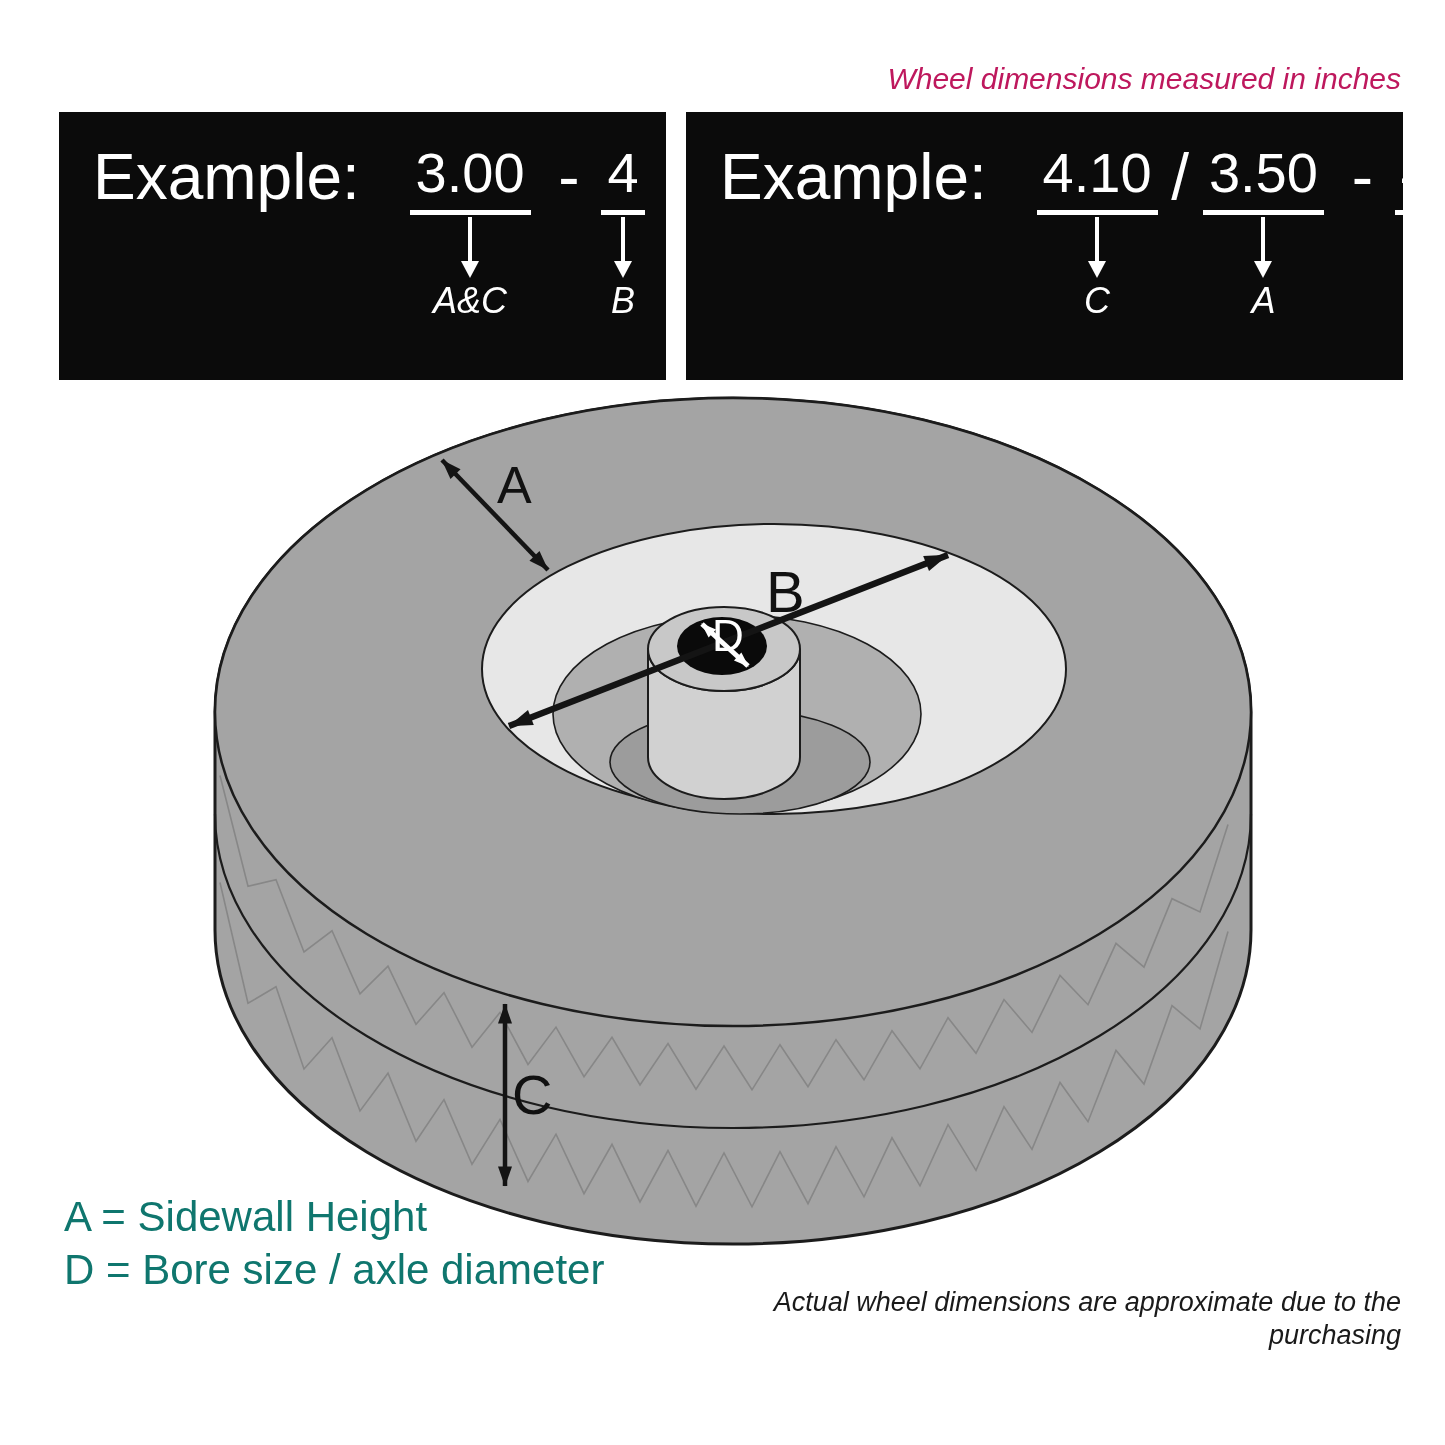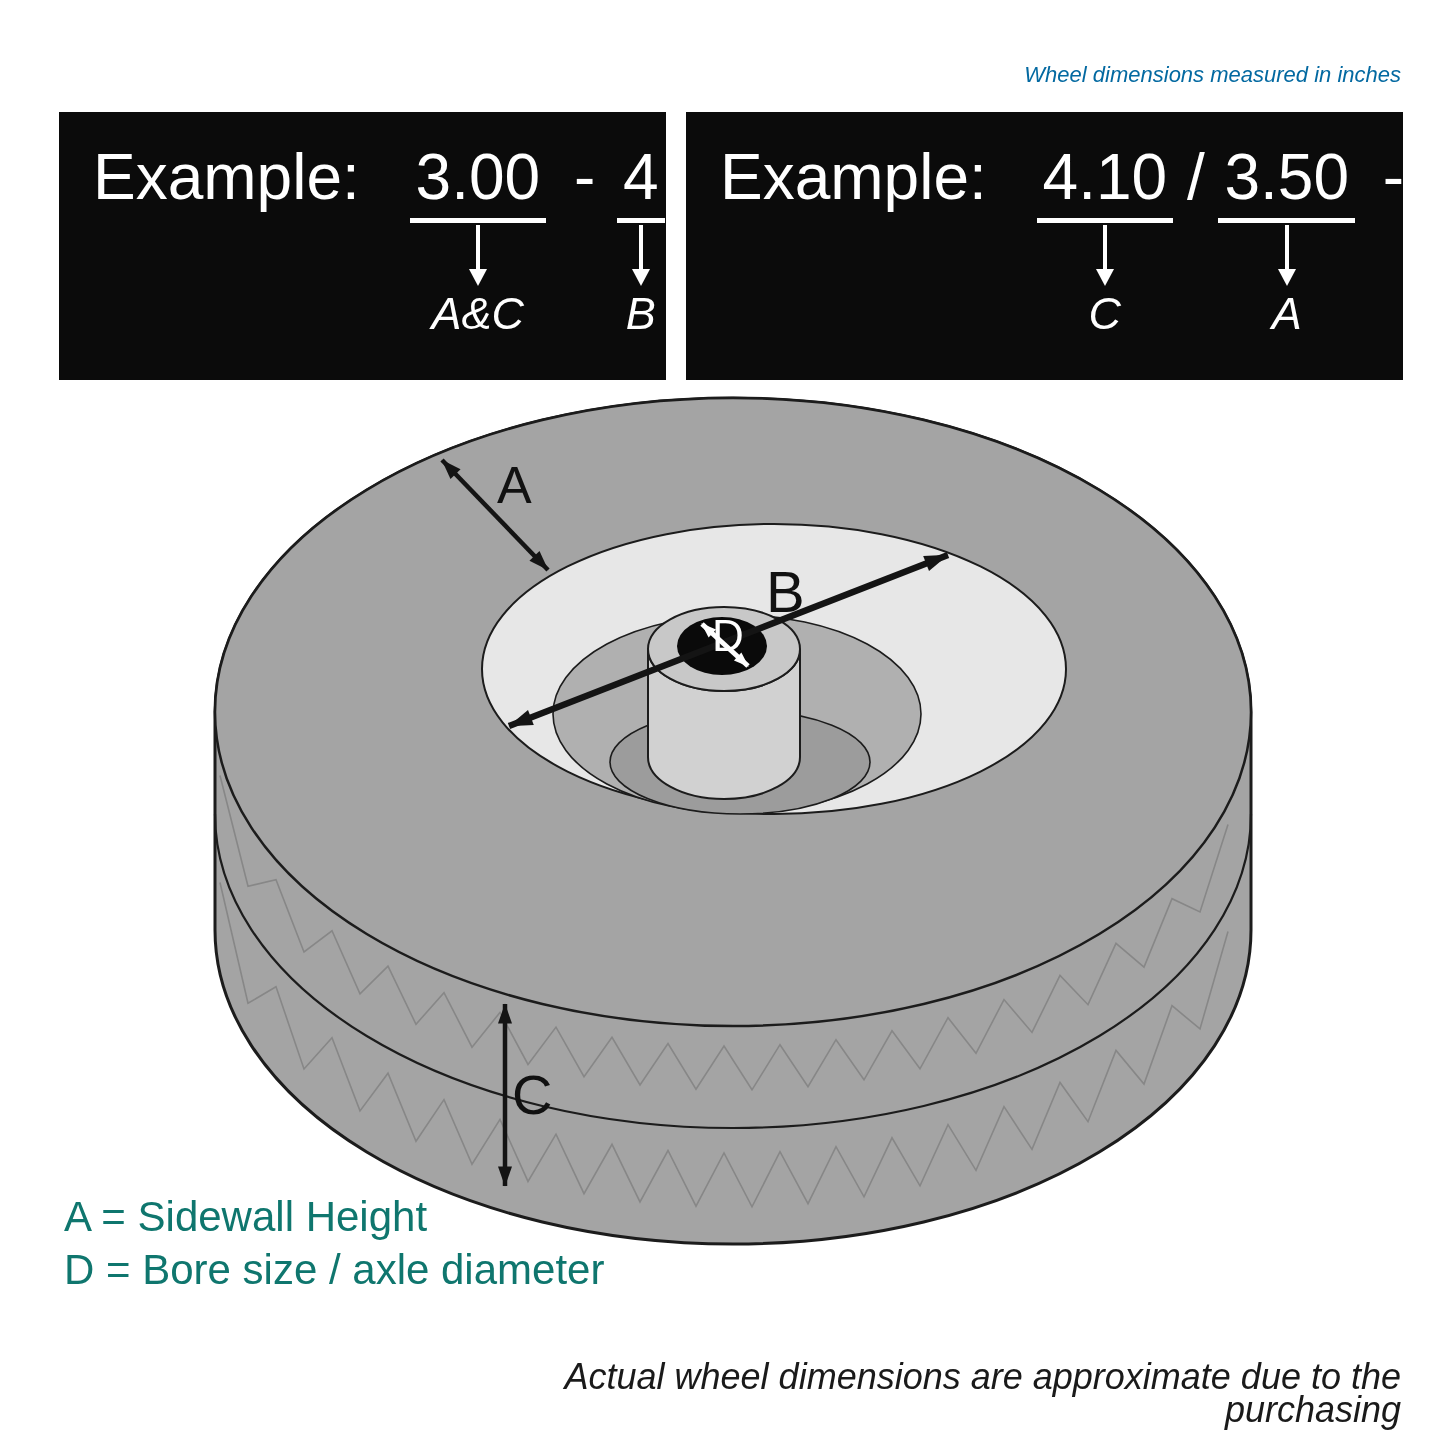--- a/index.html
+++ b/index.html
@@ -6,69 +6,69 @@
   #canvas{
     position:relative;
     width:1445px;height:1445px;
     background:#ffffff;
     font-family:"Liberation Sans", sans-serif;
     overflow:hidden;
   }
   
   .units-note{
     position:absolute;top:62px;right:44px;
-    font-size:22px;font-style:italic;color:#0369a1;
+    font-size:30px;font-style:italic;color:#be185d;
     white-space:nowrap;
   }
   
   .ex-box{
     position:absolute;top:112px;height:268px;
     background:#0b0b0b;color:#ffffff;
     box-sizing:border-box;
   }
   #box-standard{left:59px;width:607px;}
   #box-dual{left:686px;width:717px;}
   .ex-line{
     padding:33px 0 0 34px;
     font-size:64px;line-height:1;white-space:nowrap;
   }
   .ex-line .prefix{display:inline-block;vertical-align:top;}
   .num-col{
     display:inline-flex;flex-direction:column;align-items:center;
     vertical-align:top;position:relative;
   }
   .num-col.first{margin-left:38px;}
-  .num-col .num{font-size:64px;line-height:1;}
+  .num-col .num{font-size:56px;line-height:1;}
   .num-col .bar{height:5px;background:#ffffff;width:calc(100% + 12px);margin-top:9px;}
   .num-col .down-arrow{position:relative;width:100%;height:62px;margin-top:2px;}
   .num-col .down-arrow::before{
     content:"";position:absolute;left:50%;margin-left:-2px;top:0;
     width:4px;height:46px;background:#ffffff;
   }
   .num-col .down-arrow::after{
     content:"";position:absolute;left:50%;margin-left:-9px;top:44px;
     border-left:9px solid transparent;border-right:9px solid transparent;
     border-top:17px solid #ffffff;width:0;height:0;
   }
   .num-col .lbl{
-    font-size:45px;font-style:italic;line-height:1;margin-top:4px;white-space:nowrap;
+    font-size:36px;font-style:italic;line-height:1;margin-top:4px;white-space:nowrap;
   }
   .sep-dash{display:inline-block;vertical-align:top;margin:0 10px 0 16px;}
   .sep-slash{display:inline-block;vertical-align:top;margin:0 2px;}
   
   #wheel{position:absolute;left:0;top:0;}
   
   .legend{
     position:absolute;left:64px;top:1190px;
     font-size:42px;line-height:53px;color:#0f766e;white-space:nowrap;
   }
   
   .footer-note{
-    position:absolute;right:44px;top:1360px;
-    font-size:36px;line-height:33px;font-style:italic;color:#1a1a1a;
+    position:absolute;right:44px;top:1286px;
+    font-size:27px;line-height:33px;font-style:italic;color:#1a1a1a;
     text-align:right;white-space:nowrap;
   }
 </style>
 </head>
 <body>
 
 <div id="canvas">
 
   <div class="units-note">Wheel dimensions measured in inches</div>
 

